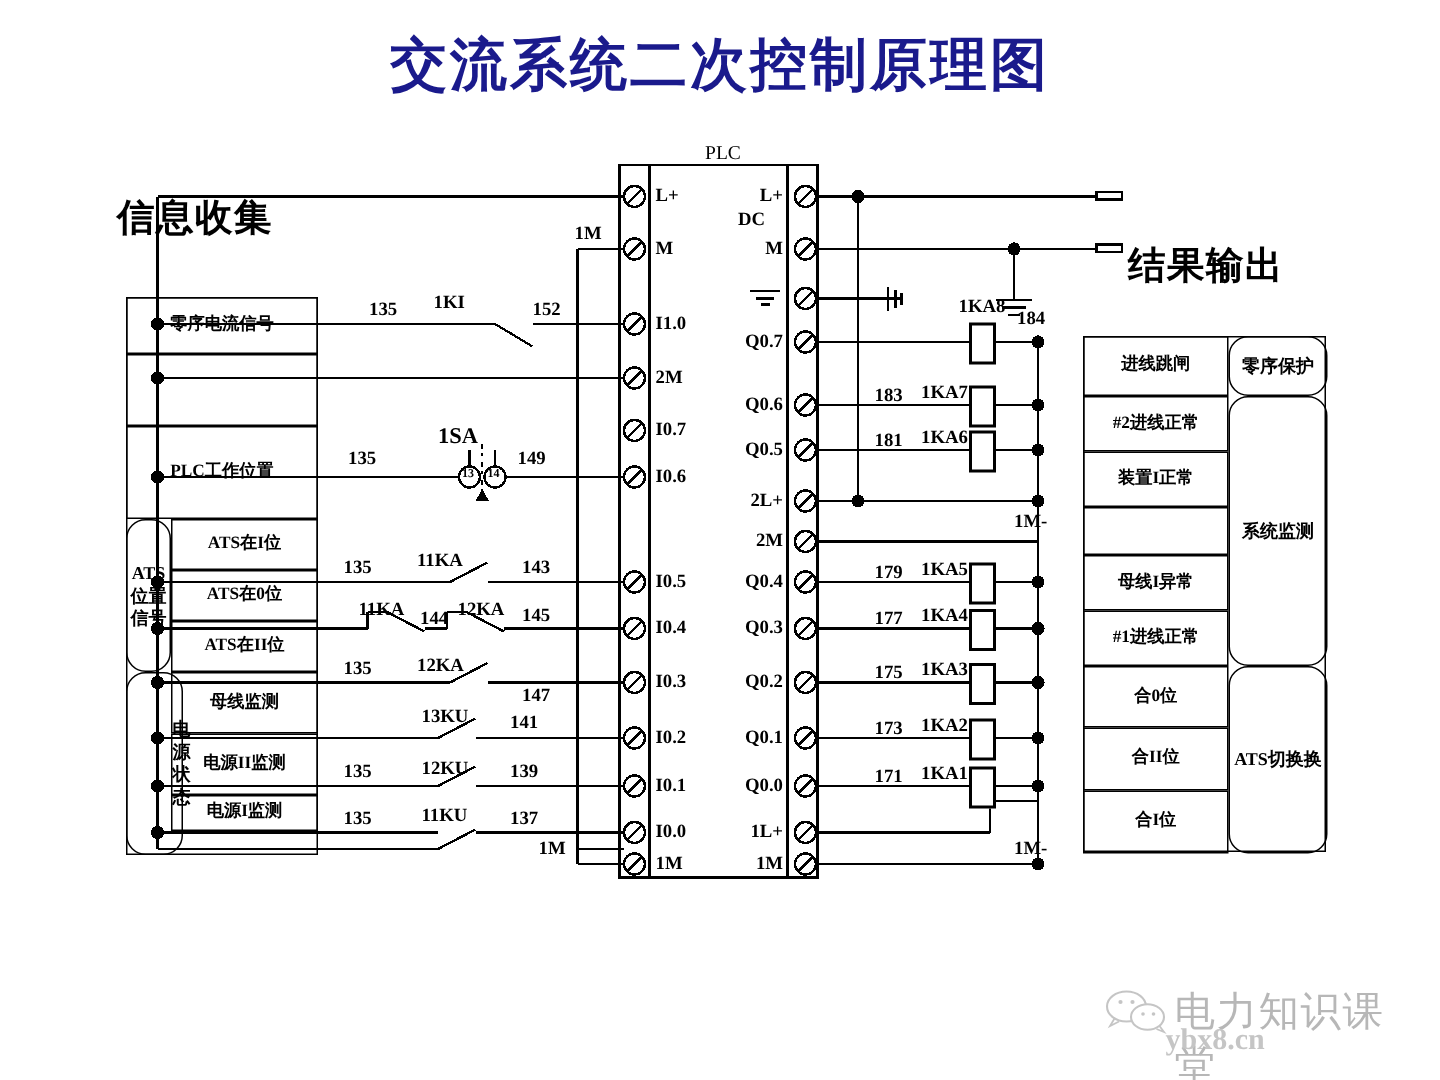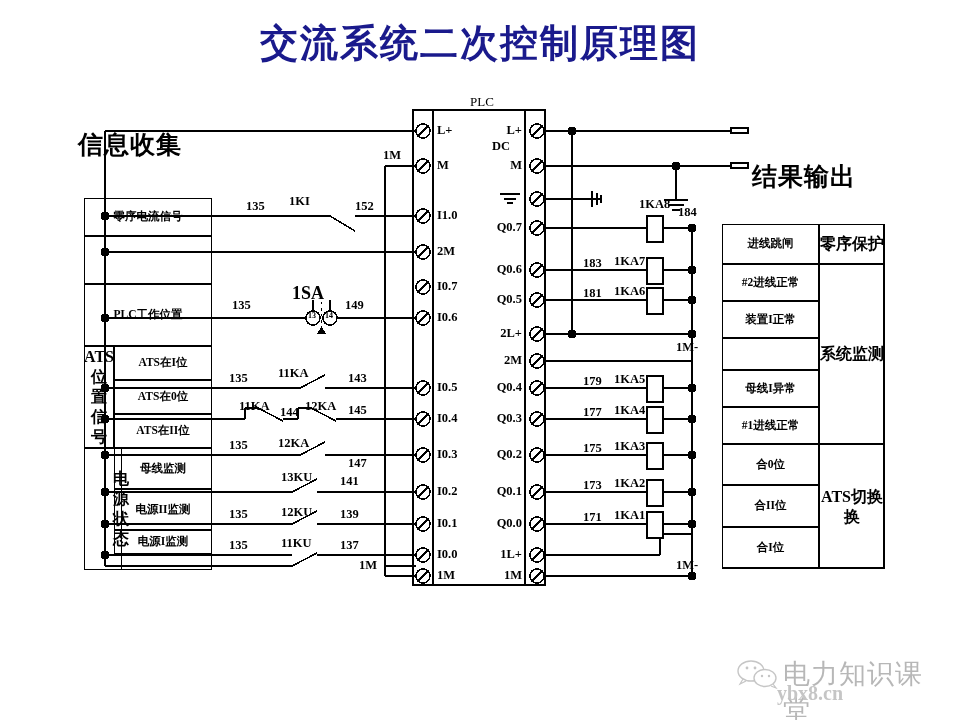--- a/index.html
+++ b/index.html
@@ -32,21 +32,21 @@
   
   .tbl{position:absolute;border:1.6px solid #000;box-sizing:border-box;}
   .cell{
     position:absolute;box-sizing:border-box;border:1.3px solid #000;
     display:flex;align-items:center;justify-content:center;text-align:center;
     font-size:11.5px;font-family:"Liberation Serif","DejaVu Serif",serif;
     color:#000;line-height:1.15;background:transparent;font-weight:bold;
   }
   .cell.vert-mix{
     display:flex;flex-direction:column;align-items:center;justify-content:center;
-    font-size:16px;line-height:1.25;
+    font-size:12px;line-height:1.25;border-radius:13px;
   }
 
   .wlab{
     position:absolute;font-size:12.5px;font-weight:bold;color:#000;
     font-family:"Liberation Serif","DejaVu Serif",serif;white-space:nowrap;
   }
   .tlab{
     position:absolute;font-size:12.5px;font-weight:bold;color:#000;
     font-family:"Liberation Serif","DejaVu Serif",serif;white-space:nowrap;
   }
@@ -324,21 +324,21 @@
   <div class="tlab r" style="left:470px;top:547px;width:52px;">1L+</div>
   <div class="tlab r" style="left:470px;top:568px;width:52px;">1M</div>
 
   <div class="wlab" style="left:383px;top:148px;">1M</div>
 
   <div class="wlab" style="left:246px;top:199px;">135</div>
   <div class="wlab" style="left:289px;top:194px;">1KI</div>
   <div class="wlab" style="left:355px;top:199px;">152</div>
 
   <div class="wlab" style="left:232px;top:298px;">135</div>
-  <div class="wlab" style="left:292px;top:283px;font-size:18px;">1SA</div>
+  <div class="wlab" style="left:292px;top:283px;font-size:15px;">1SA</div>
   <div class="wlab" style="left:345px;top:298px;">149</div>
   <div class="wlab" style="left:308px;top:311px;font-size:8px;color:#000;">13</div>
   <div class="wlab" style="left:325px;top:311px;font-size:8px;color:#000;">14</div>
 
   <div class="wlab" style="left:229px;top:371px;">135</div>
   <div class="wlab" style="left:278px;top:366px;">11KA</div>
   <div class="wlab" style="left:348px;top:371px;">143</div>
 
   <div class="wlab" style="left:239px;top:399px;">11KA</div>
   <div class="wlab" style="left:280px;top:405px;text-align:center;">144</div>

